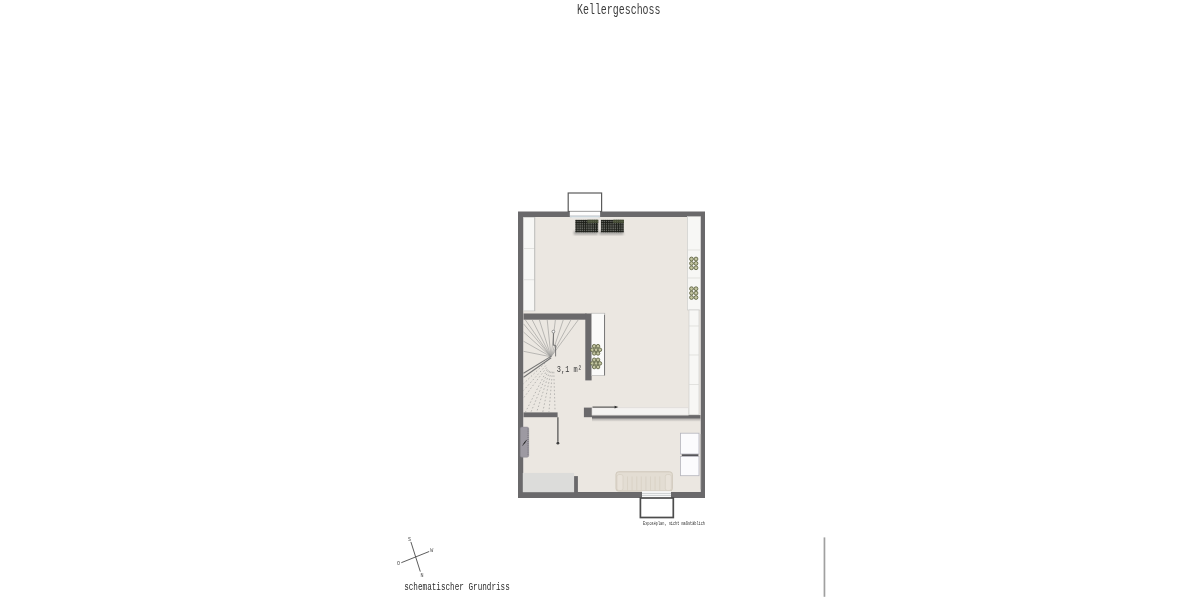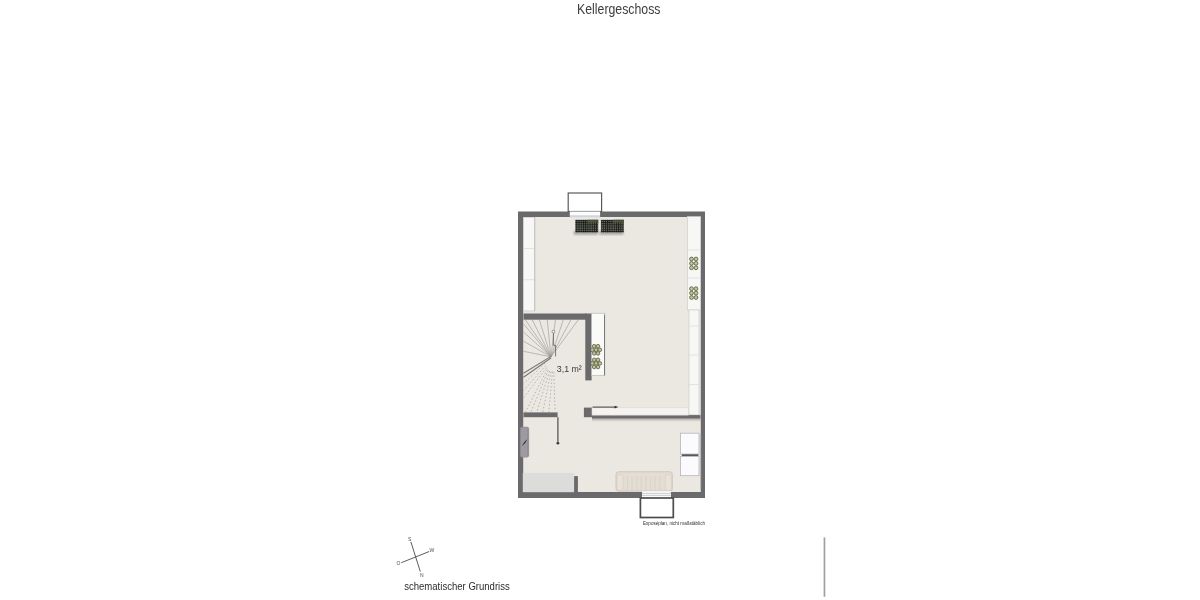--- a/index.html
+++ b/index.html
@@ -1,17 +1,17 @@
 <!DOCTYPE html>
 <html><head>
 <meta charset="utf-8">
 <style>
   html,body{margin:0;padding:0;background:#ffffff;}
   .page{position:relative;width:1148px;height:600px;overflow:hidden;
-        font-family:Liberation Sans, sans-serif;}
+        font-family:Liberation Mono, monospace;}
 </style>
 </head>
 <body>
 <div class="page">
 <svg width="1200" height="600" viewBox="0 0 1200 600">
   <defs>
     <pattern id="dotgrid" width="2.2" height="2.2" patternUnits="userSpaceOnUse">
       <rect width="2.2" height="2.2" fill="#1c1e18"></rect>
       <rect x="1.1" y="1.1" width="0.85" height="0.85" fill="#dcdcd8"></rect>
     </pattern>

